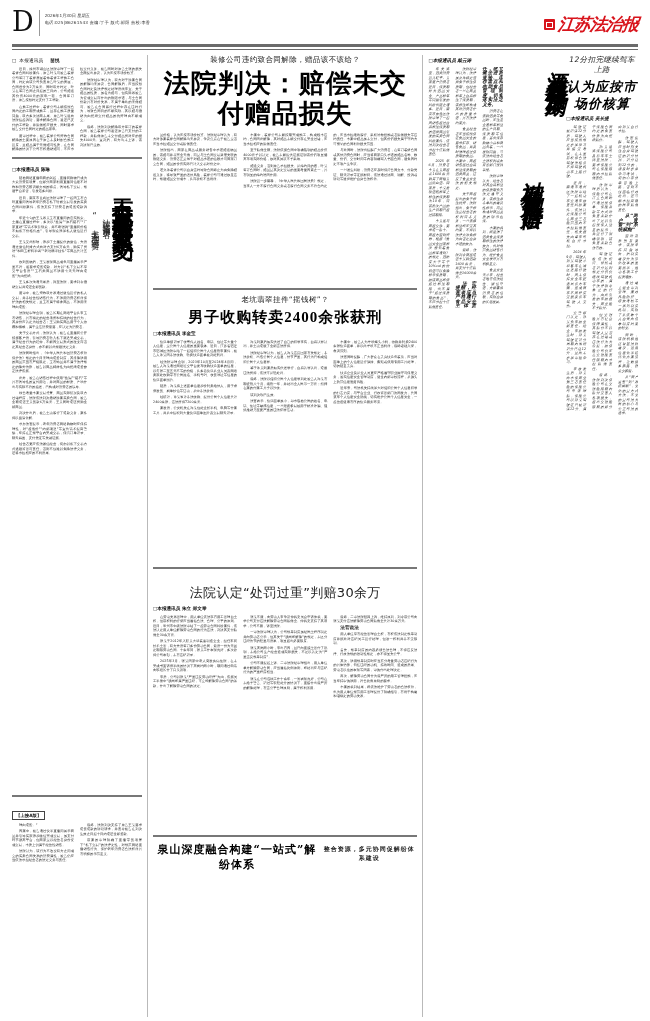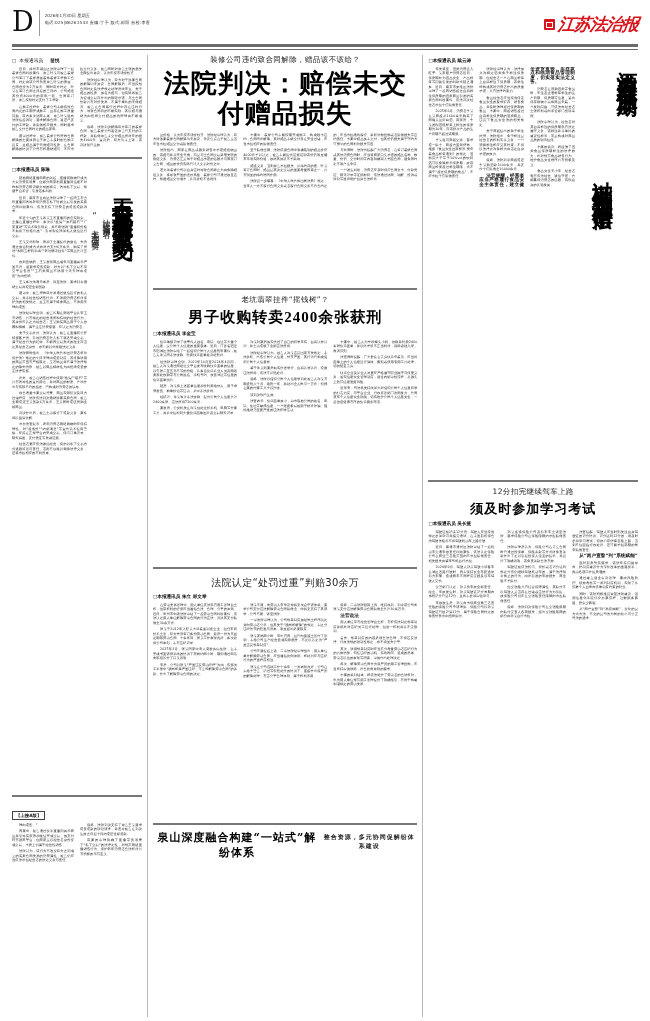--- a/index.html
+++ b/index.html
@@ -49,21 +49,21 @@
 
   
   .kicker{text-align:center;font-size:7.5px;color:#222;letter-spacing:.4px;
           font-family:"DejaVu Sans",sans-serif;margin-bottom:3px;}
   .headline{text-align:center;font-weight:bold;color:#000;
             font-family:"DejaVu Serif","Liberation Serif",serif;letter-spacing:1px;}
   .h-main{font-size:26px;line-height:30px;}
   .h-mid{font-size:15px;line-height:19px;font-family:Liberation Serif, serif;}
   .h-mid2{font-size:13px;line-height:17px;}
   .h-small{font-size:11px;line-height:15px;}
-  .subhead{text-align:center;font-size:10px;color:#222;margin-top:2px;letter-spacing:.3px;}
+  .subhead{text-align:center;font-size:13px;color:#222;margin-top:10px;letter-spacing:.3px;}
 
   .byline{font-size:4.6px;color:#111;margin:3px 0 4px 0;font-weight:bold;
           display:flex;align-items:center;gap:3px;}
   .byline .bl{font-weight:normal;letter-spacing:.2px;}
   .byline .nm{font-weight:bold;margin-left:4px;}
 
   .sechead{font-size:4.6px;font-weight:bold;color:#111;margin:3px 0 2px 0;}
 
   
   .vhead{writing-mode:vertical-rl;text-orientation:upright;font-weight:bold;
@@ -257,21 +257,21 @@
           <p>该院相关负责人表示，将继续把非诉讼纠纷解决机制挺在前面，推动更多法治力量向引导和疏导端用力。</p>
           <p>方快速达成和解协议。协议签署当日，法院即完成司法确认，开发商即履行支付责任。该起纠纷仅用11天便得以圆满化解，业主合法权益得到及时维护。</p>
           <p>泉山区法院相关负责人表示，“一站式”解纷体系的构建，让群众解决纠纷更省心、更省力、更省钱，真正实现了矛盾纠纷化解在基层、化解在萌芽状态。</p>
         </div>
         <div class="tiny-head">整合资源，多元协同促解纷体系建设</div>
       </div>
     </div>
 
     <div class="vsep"></div>
 
-    <div class="col" style="width:214px;display:flex;flex-direction:column;">
+    <div class="col" style="width:214px;display:flex;flex-direction:row;font-style:italic;">
 
       <div style="display:flex;height:420px;">
         <div style="flex:1;padding-right:3px;display:flex;flex-direction:column;min-width:0;">
           <div class="byline">□本报通讯员 戴云涛</div>
           <div class="ztext cols3" style="flex:1;overflow:hidden;">
             <p>年关将至，酒类消费进入旺季。某家庭户消费者近日，保质期外为酒品安全、产品标签等问题引发的纠纷也随之增多。近日，南京市秦淮区法院审理了一起因销售超过自愿标注保质期的酒类商品引发的买卖合同纠纷案件，依法判决经营者承担十倍赔偿责任。</p>
             <p>2025年6月，消费者李某在某商超花1600余元购买了两箱某品牌白酒。回家后，李某发现酒瓶标签上标注的保质期为10年，而该批次产品的生产日期已超过该期限。</p>
             <p>李某遂与商超交涉，要求退一赔十。商超方面则辩称，根据《食品安全国家标准 预包装食品标签通则》的规定，酒精度大于等于10%vol的饮料酒可以免除标示保质期，故该商品即使超过标注期限，也不属于“超过保质期的食品”，不应承担十倍赔偿责任。</p>
             <p>法院经审理认为，法律虽允许特定酒类免于标注保质期，但经营者一旦在商品标签上自愿标注了保质期，该标注即构成其对消费者作出的质量承诺，具有法律约束力。</p>
             <p>食品经营者应当按照保证食品安全的要求贮存、销售食品，并及时清理超过保质期的食品。本案中，商超销售超过自愿标注保质期的酒类商品，违反了食品安全法的相关规定。</p>
@@ -287,21 +287,21 @@
         <div style="width:60px;display:flex;justify-content:flex-end;gap:3px;">
           <div class="vhead vh-big" style="padding-top:110px;">过期销售被判十倍赔偿</div>
           <div class="vhead vh-big">酒类自愿标注保质期</div>
         </div>
       </div>
 
       <div class="hr-thick"></div>
 
       <div style="flex:1;min-height:0;display:flex;flex-direction:column;">
         <div class="kicker">12分扣完继续驾车上路</div>
-        <div class="headline h-mid2">须及时参加学习考试</div>
+        <div class="headline h-mid2">认为应按市场价核算</div>
         <div class="byline" style="margin-top:4px;">□本报通讯员 吴长提</div>
         <div class="ztext cols3" style="flex:1;overflow:hidden;">
           <p>驾驶证被记满12分后，驾驶人应当按照规定参加学习并接受考试，在未重新取得合法驾驶资格前不得驾驶机动车上路行驶。</p>
           <p>近日，南通市通州区法院审结了一起机动车交通事故责任纠纷案件，依法认定保险公司在商业三者险范围内不承担赔偿责任，相关损失由肇事司机自行承担。</p>
           <p>2024年9月，驾驶人孙某驾驶小型客车在城区道路行驶时，因未保持安全车距追尾前方车辆，造成两车不同程度受损及前车驾驶人受伤。</p>
           <p>交警部门认定，孙某负事故全部责任。经查，事故发生时，孙某驾驶证记分周期内累积记分已达12分，且尚未参加审验学习。</p>
           <p>事故发生后，孙某向承保商业第三者责任险的保险公司申请理赔，保险公司以孙某驾驶证已被记满12分、属于保险合同约定的免责情形为由拒绝赔付。</p>
           <p>孙某遂将保险公司及前车车主诉至法院，要求保险公司在保险限额内承担赔偿责任。</p>
           <p>法院审理后认为，保险公司在订立合同时已通过投保单、保险条款等方式对免责条款作出了足以引起投保人注意的提示，并进行了明确说明，该免责条款合法有效。</p>
           <p>驾驶证被依法扣留、暂扣或者记分达到规定分值仍继续驾驶机动车的，属于法律明令禁止的行为，由此引发的事故损失，商业险不予赔付。</p>

